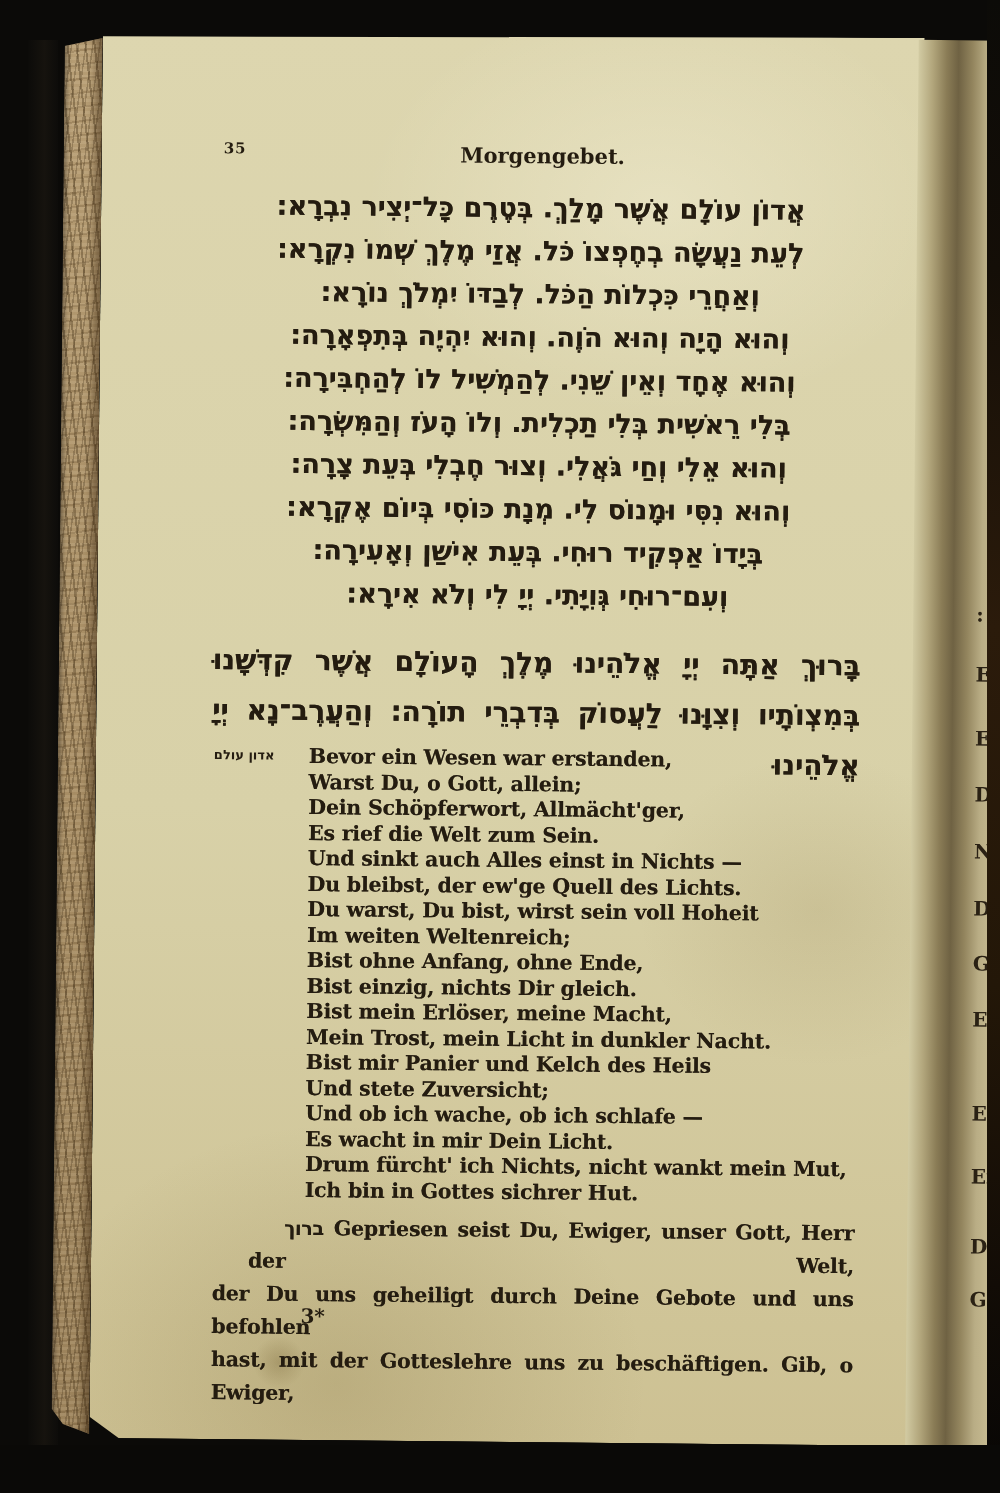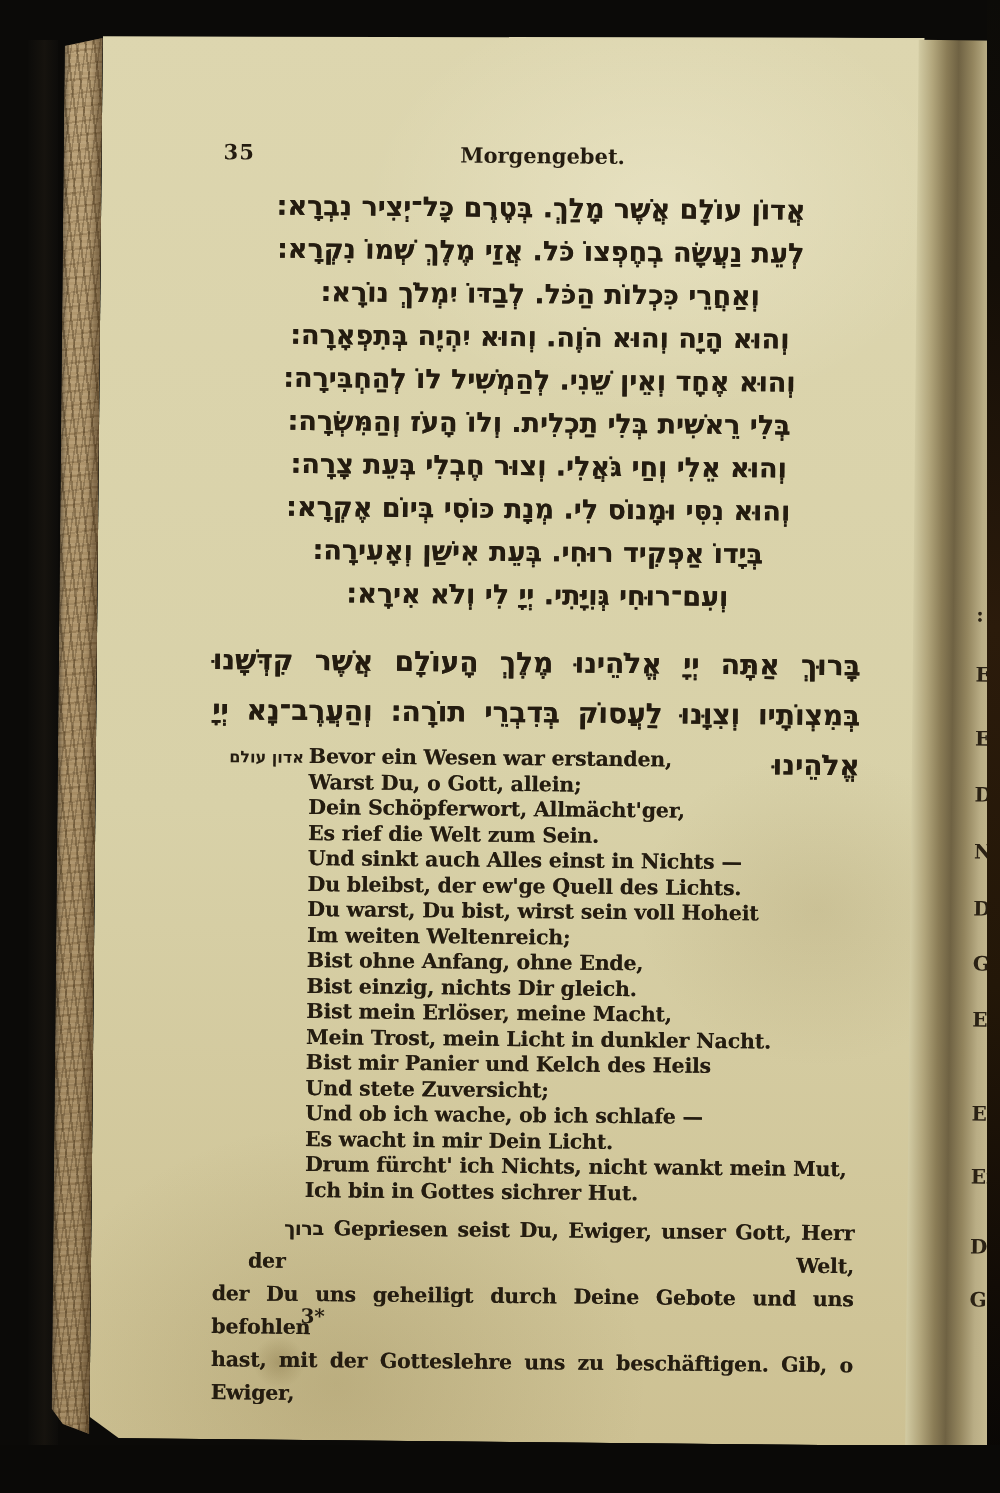--- a/index.html
+++ b/index.html
@@ -54,21 +54,21 @@
     position:absolute; right:0; top:0; width:13px; height:100%;
     background:linear-gradient(180deg,#0c0b08 0%,#140e07 18%,#2b1b0b 42%,#231708 66%,#120c06 86%,#070605 100%);
   }
   .top-band { position:absolute; left:0; top:0; width:100%; height:30px; background:#0b0a08; }
   .bottom-band { position:absolute; left:0; bottom:0; width:100%; height:48px; background:#0a0907; }
 
   
   .header { position:absolute; left:120px; top:108px; width:642px; height:30px; }
   .page-num {
     position:absolute; left:2px; top:0;
-    font-family:"DejaVu Serif", serif; font-weight:bold; font-size:21px; letter-spacing:1px;
+    font-family:"DejaVu Serif", serif; font-weight:bold; font-size:15px; letter-spacing:1px;
   }
   .running-title {
     position:absolute; left:0; right:0; top:1px; text-align:center;
     font-family:"DejaVu Serif", serif; font-weight:bold; font-size:21px;
   }
 
   .heb { font-family:"DejaVu Sans", sans-serif; direction:rtl; unicode-bidi:isolate; }
 
   .heb-poem {
     position:absolute; left:110px; top:152px; width:660px;
@@ -78,22 +78,22 @@
   }
   .heb-bless {
     position:absolute; left:116px; top:604px; width:648px;
     font-family:"DejaVu Sans", sans-serif; direction:rtl;
     font-size:28px; font-weight:bold; line-height:50px;
     color:#241c10; text-shadow:0 0 0.4px rgba(36,28,16,0.8);
   }
   .heb-bless .heb-bless-line { text-align:justify; text-align-last:justify; }
 
   .de-leadin {
-    position:absolute; left:118px; top:716px; width:90px; text-align:right;
-    font-family:"DejaVu Sans", sans-serif; font-weight:bold; font-size:16px;
+    position:absolute; left:118px; top:716px; width:90px; text-align:left;
+    font-family:"DejaVu Sans", sans-serif; font-weight:bold; font-size:13px;
     direction:rtl; color:#241c10;
   }
   .de-poem {
     position:absolute; left:213px; top:712px; width:560px;
     font-family:"DejaVu Serif", serif; font-weight:bold; font-size:20.5px;
     line-height:25.5px; letter-spacing:-0.2px; color:#241c10;
     text-shadow:0 0 0.4px rgba(36,28,16,0.65);
   }
   .de-prose {
     position:absolute; left:121px; top:1180px; width:642px;

